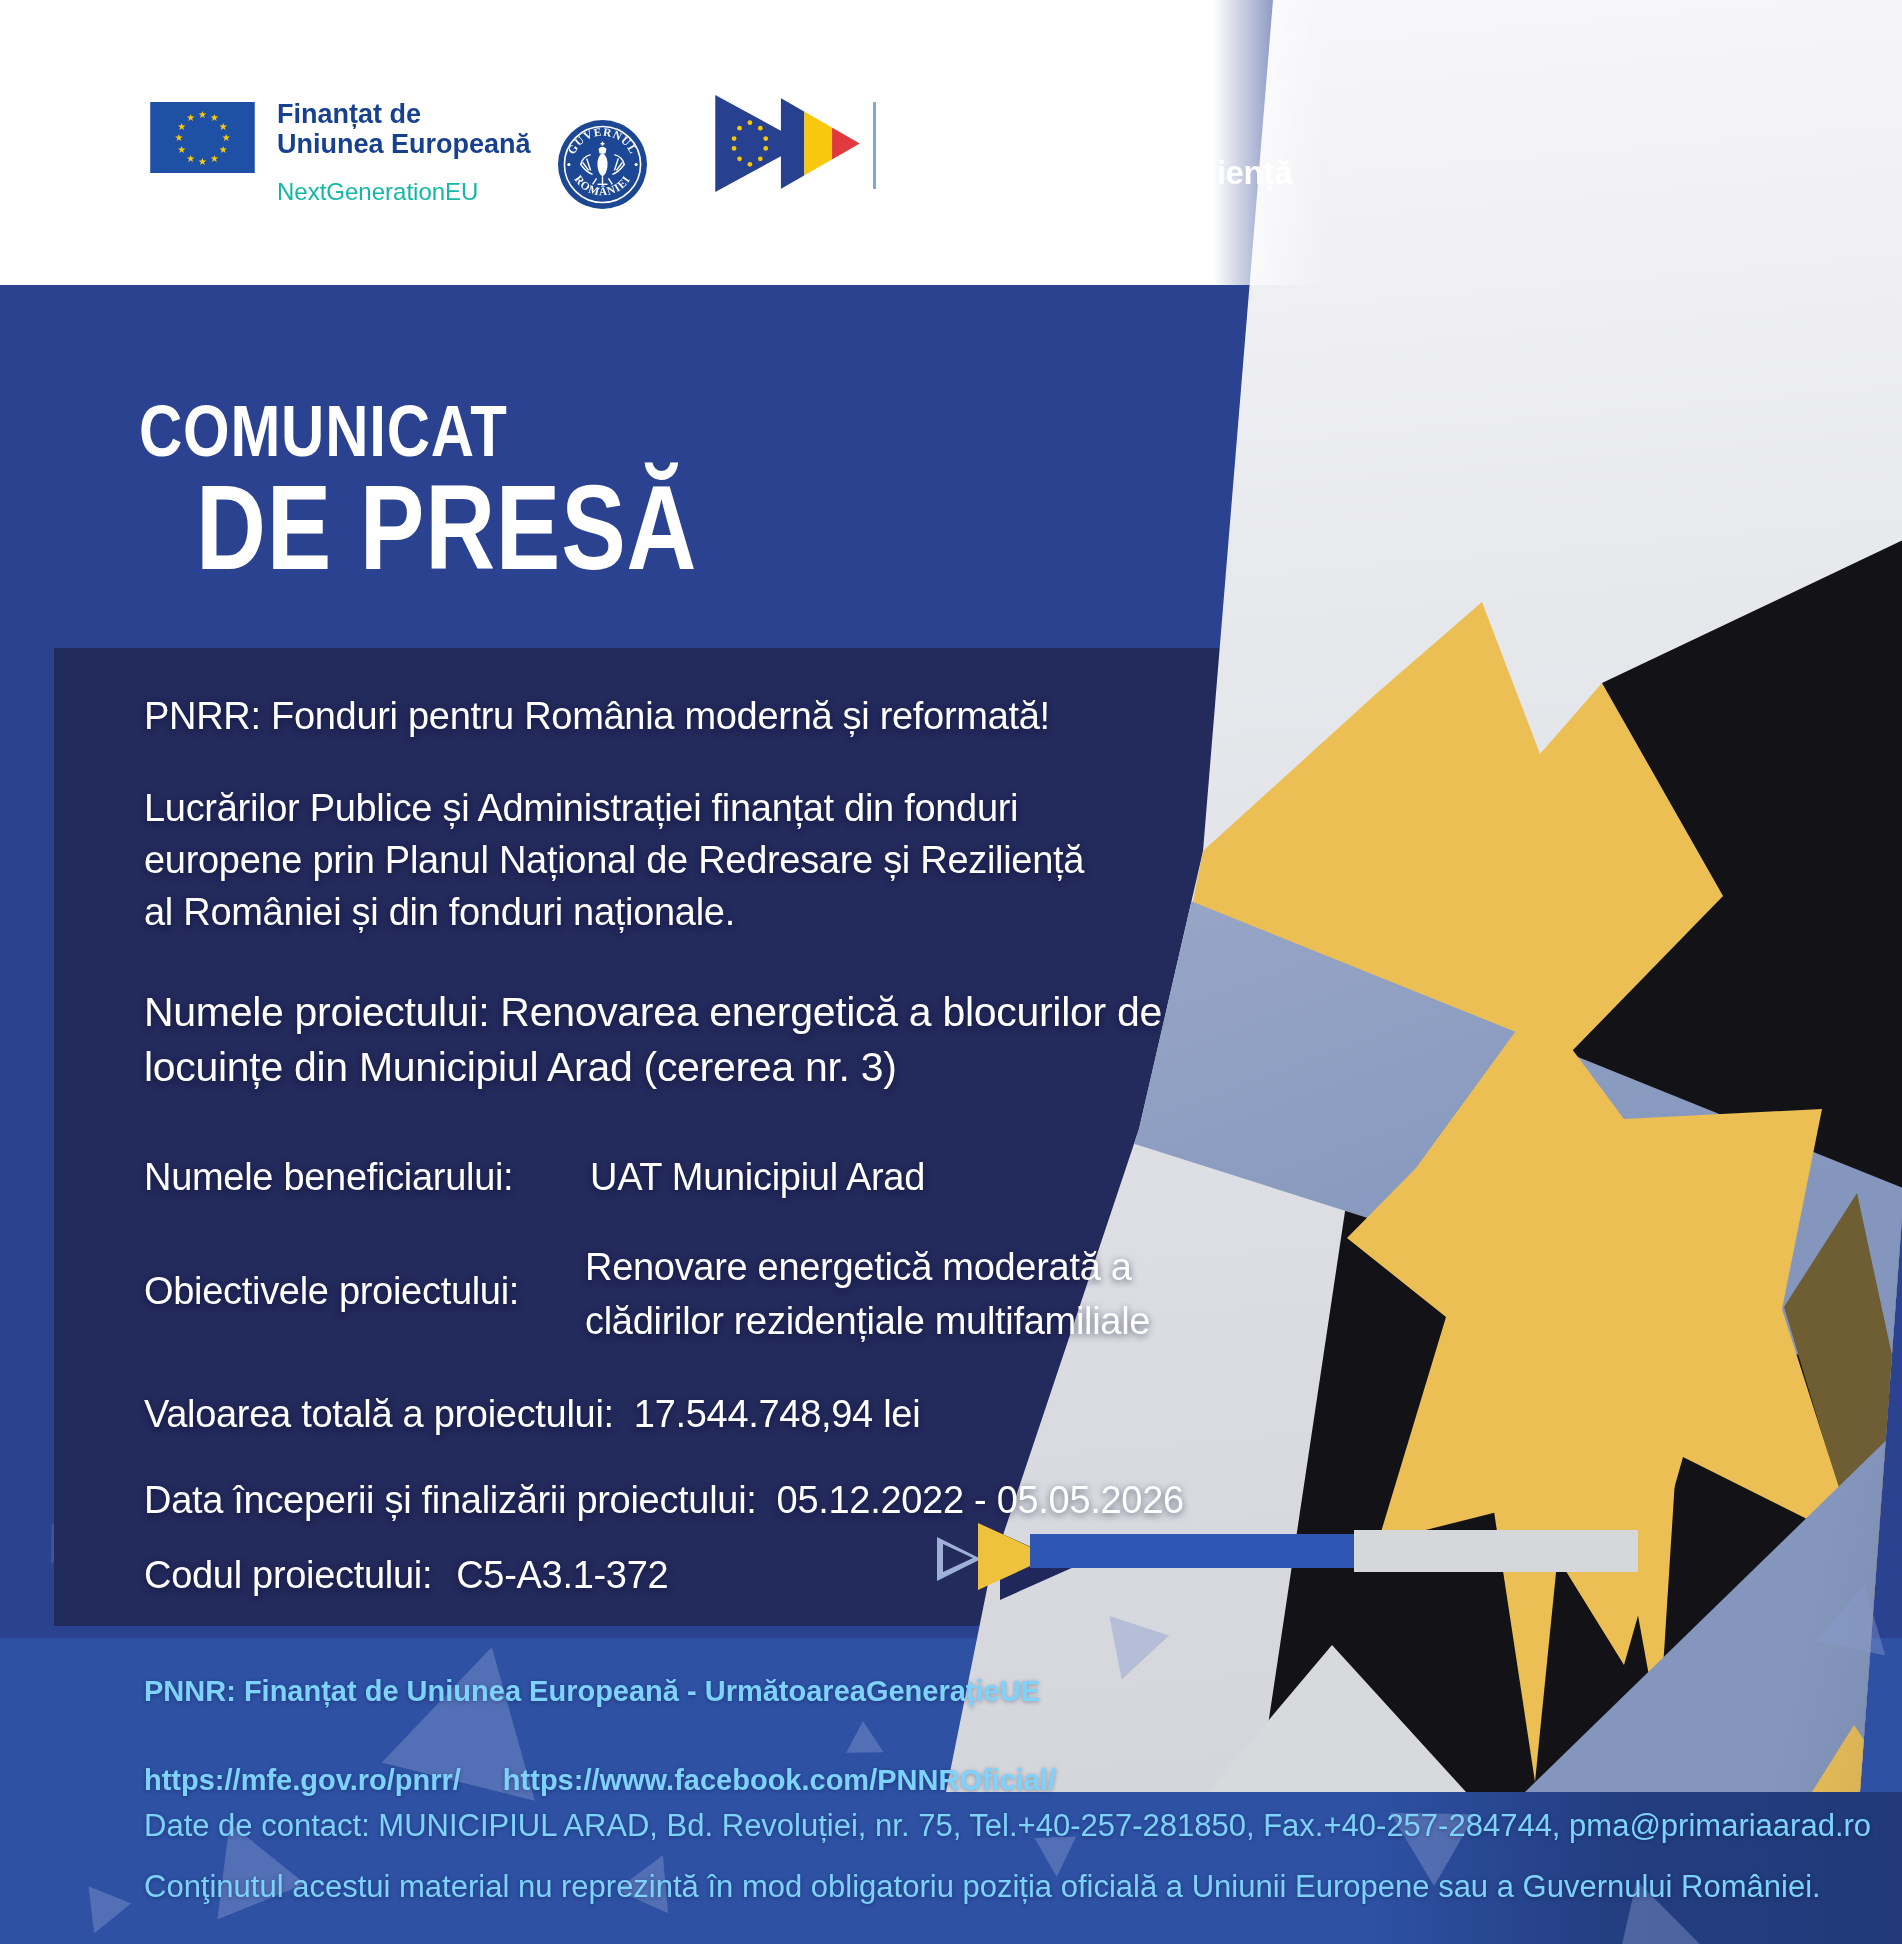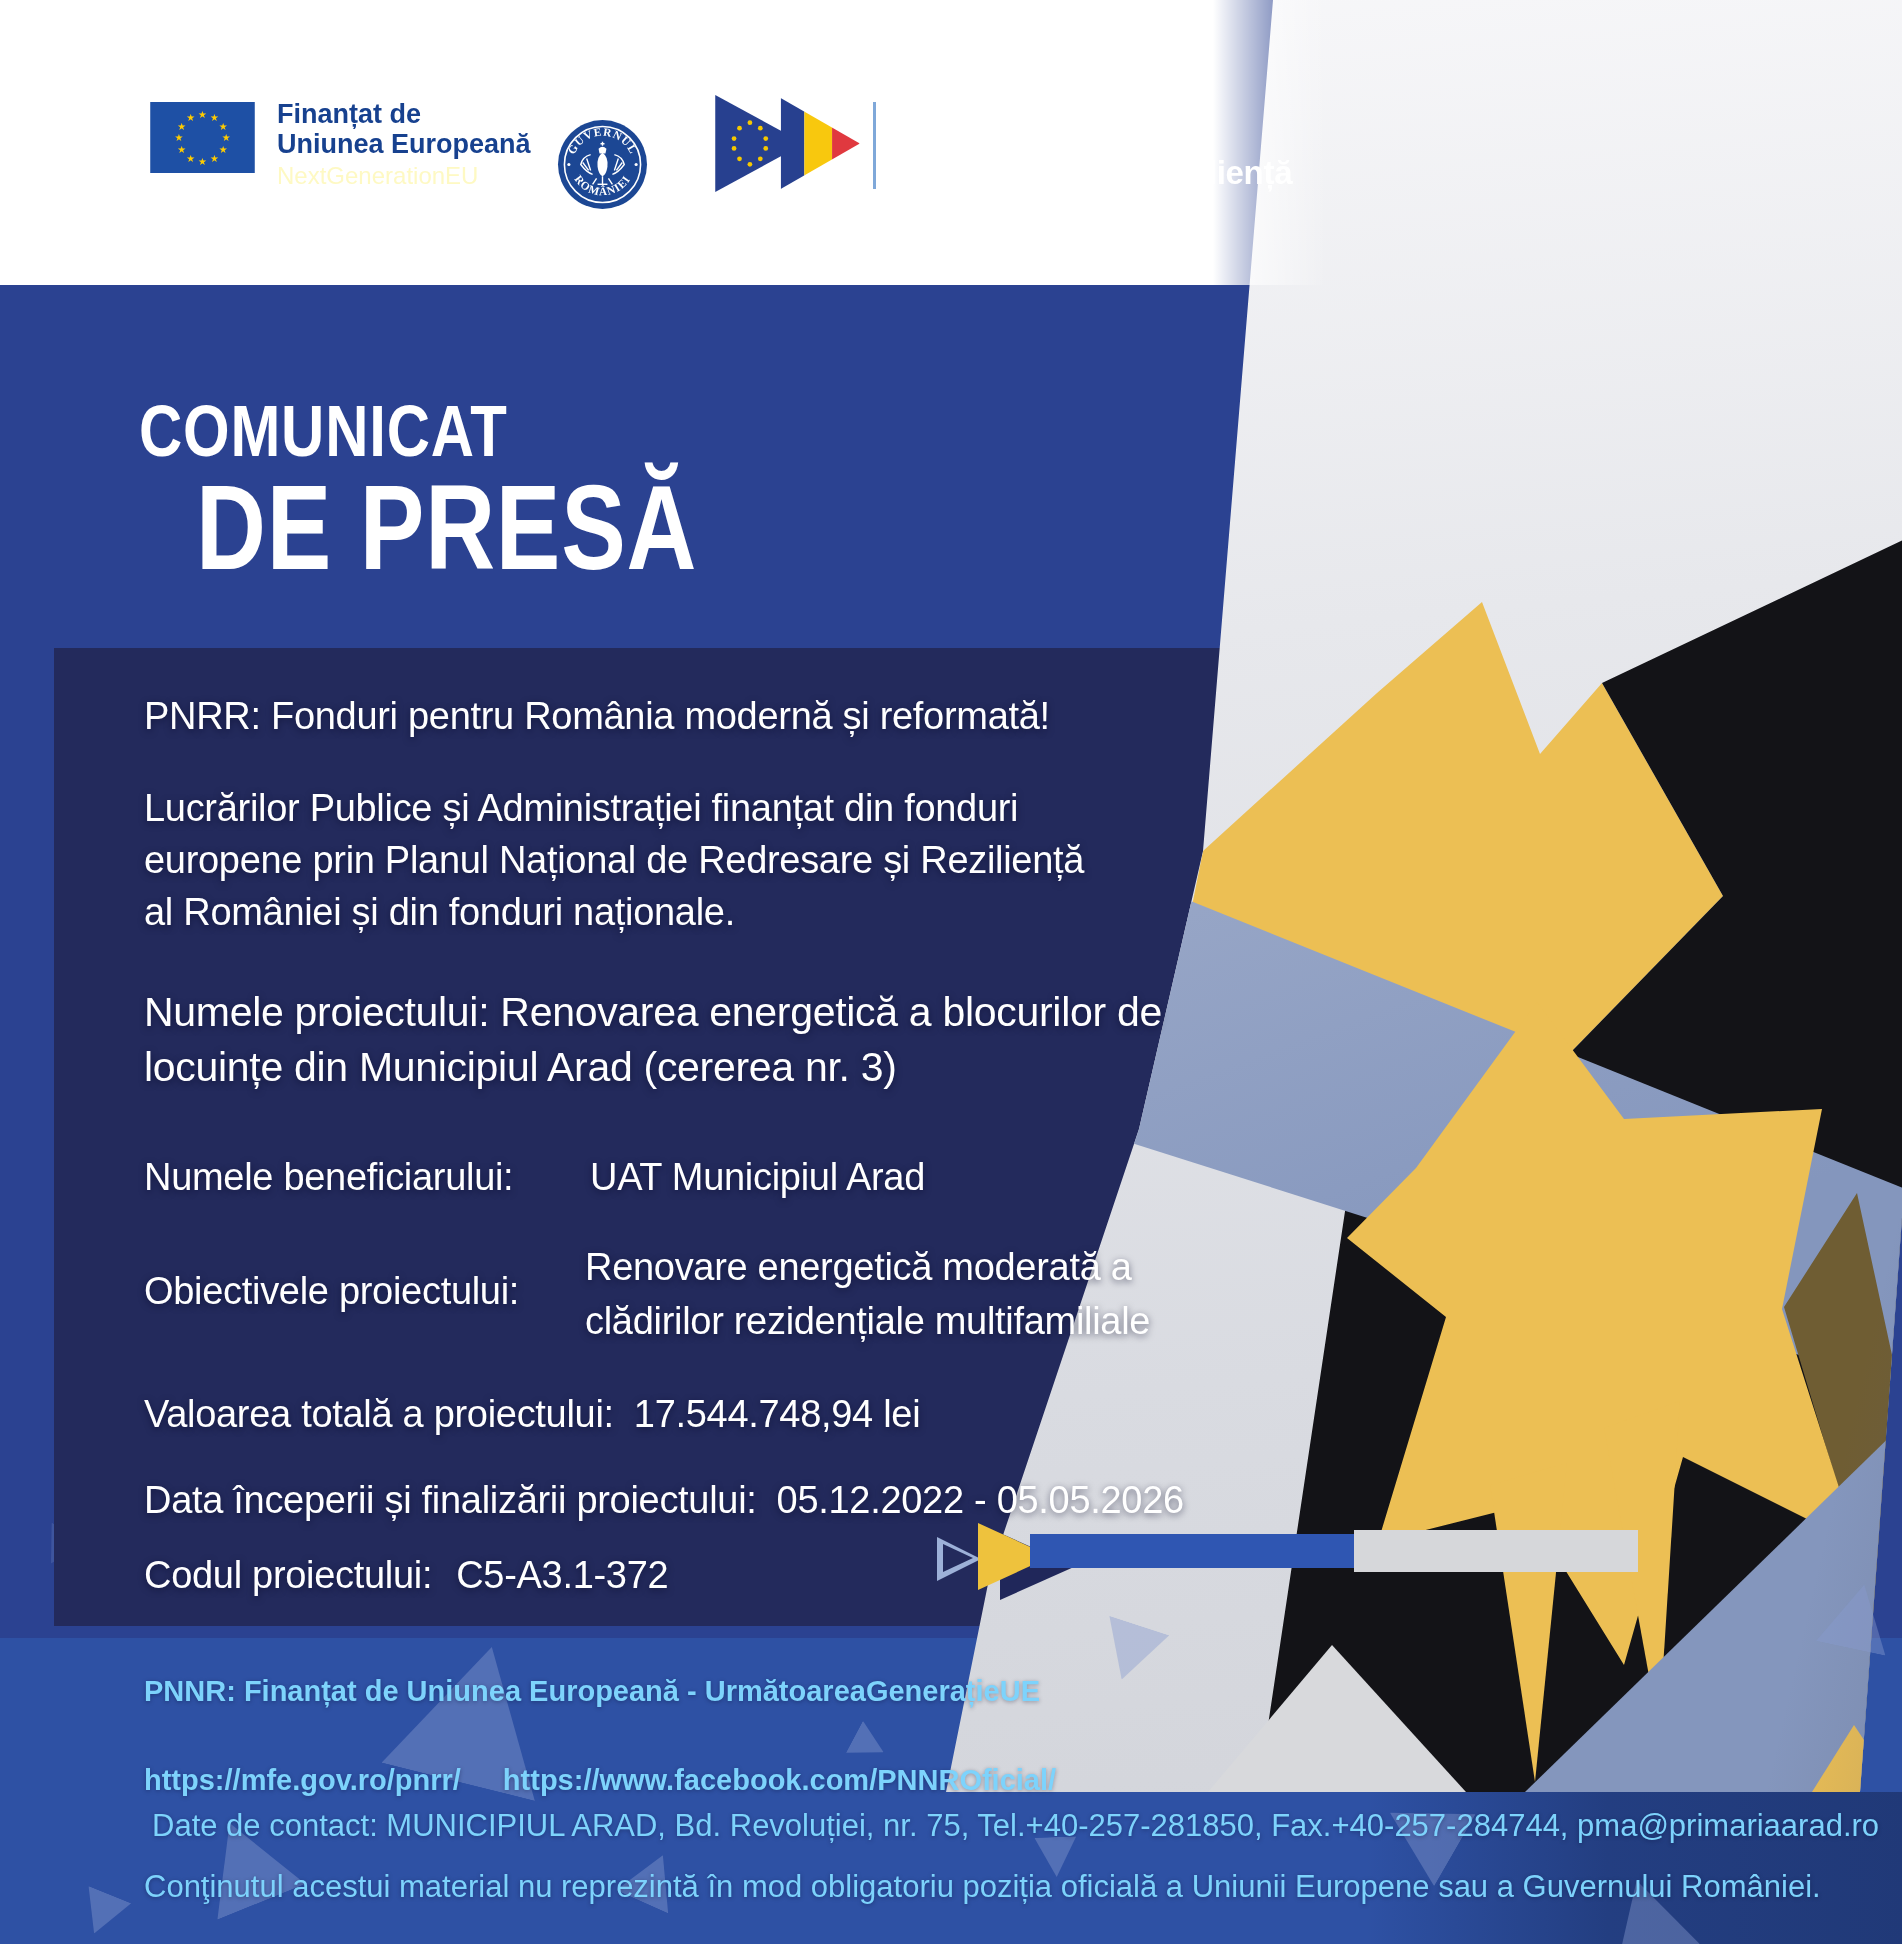--- a/index.html
+++ b/index.html
@@ -25,21 +25,21 @@
   .photo .shape{position:absolute;inset:0;}
   .photo-sky{background:linear-gradient(175deg,#f7f7f9 0%,#e7e8ec 35%,#d9dbe1 75%,#d3d5db 100%);}
   .photo-shade{background:linear-gradient(100deg,rgba(255,255,255,.95) 0%,rgba(255,255,255,0) 14%),
                linear-gradient(283deg,rgba(90,95,115,.18) 0%,rgba(90,95,115,0) 10%);}
 
   
   .header-white{left:0;top:0;width:1386px;height:285px;z-index:4;
     background:linear-gradient(90deg,#ffffff 0,#ffffff 1213px,rgba(255,255,255,0) 1327px);}
   .eu-text{color:#17418f;line-height:1.12;}
   .eu-text .b{font-weight:bold;font-size:27px;}
-  .eu-text .r{font-weight:normal;font-size:24px;color:#fef9c3;margin-top:4px;}
+  .eu-text .r{font-weight:normal;font-size:24px;color:#14b8a6;margin-top:20px;}
   .pnrr-text{color:#ffffff;font-weight:bold;font-size:33px;line-height:1.17;letter-spacing:-0.3px;margin-top:12px;}
 
   
   .title-line{color:#ffffff;font-weight:800;transform-origin:left top;white-space:nowrap;z-index:5;letter-spacing:1px;}
 
   
   .panel{left:54px;top:648px;width:1176px;height:978px;background:#232a5c;z-index:2;}
   .ptxt{position:absolute;color:#ffffff;font-size:38px;white-space:nowrap;z-index:5;
     letter-spacing:-0.3px;text-shadow:0 2px 7px rgba(8,10,38,.55);}
   .ptxt.big{font-size:41px;line-height:55px;}
@@ -232,15 +232,15 @@
 <div class="abs decor tri-right" style="left:943px;top:1544px;width:30px;height:28px;background:#232a5c;"></div>
 <div class="abs decor tri-right" style="left:1000px;top:1533px;width:75px;height:67px;background:#20275a;"></div>
 <div class="abs decor tri-right" style="left:978px;top:1523px;width:73px;height:67px;background:#eec23d;"></div>
 <div class="abs decor bar-blue"></div>
 <div class="abs decor bar-gray"></div>
 
 <div class="ftxt bold" style="left:144px;top:1675px;">PNNR: Finanțat de Uniunea Europeană - UrmătoareaGenerațieUE</div>
 <div class="ftxt bold" style="left:144px;top:1764px;">
   <span>https://mfe.gov.ro/pnrr/</span><span style="margin-left:42px;">https://www.facebook.com/PNNROficial/</span>
 </div>
-<div class="ftxt reg" style="left:152px;top:1808px;">Date de contact: MUNICIPIUL ARAD, Bd. Revoluției, nr. 75, Tel.+40-257-281850, Fax.+40-257-284744, pma@primariaarad.ro</div>
+<div class="ftxt reg" style="left:144px;top:1808px;">Date de contact: MUNICIPIUL ARAD, Bd. Revoluției, nr. 75, Tel.+40-257-281850, Fax.+40-257-284744, pma@primariaarad.ro</div>
 <div class="ftxt reg" style="left:144px;top:1869px;">Conţinutul acestui material nu reprezintă în mod obligatoriu poziția oficială a Uniunii Europene sau a Guvernului României.</div>
 
 
 </body></html>

